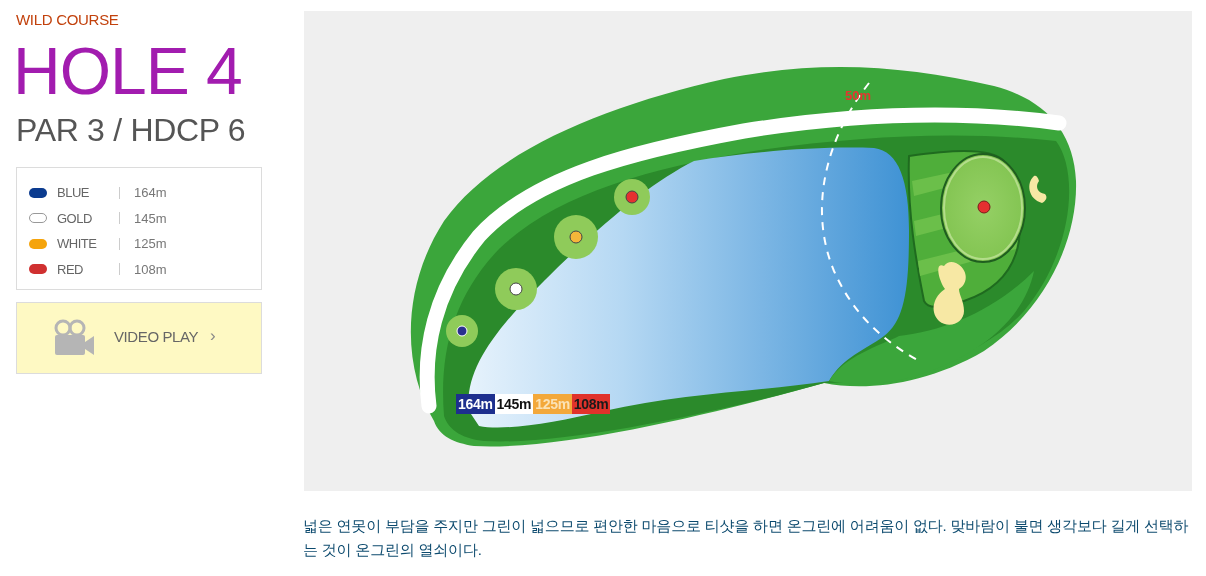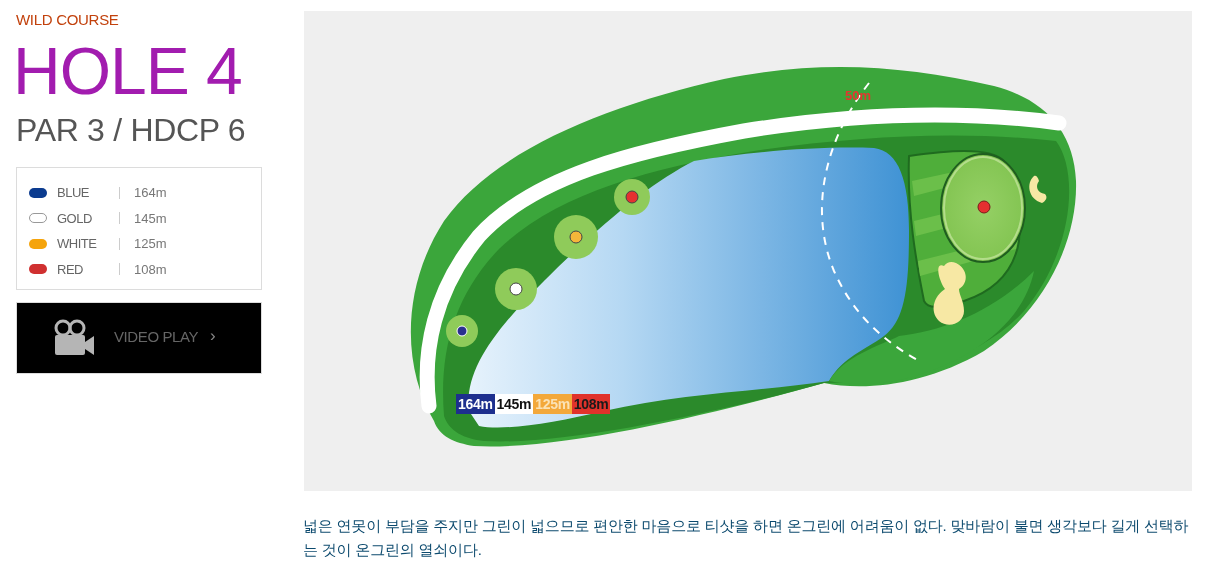--- a/index.html
+++ b/index.html
@@ -12,21 +12,21 @@
   .par-line { position: absolute; left: 0; top: 112px; font-size: 32px; line-height: 36px; color: #555; white-space: nowrap; letter-spacing: -0.3px; }
 
   .legend { position: absolute; left: 0; top: 167px; width: 246px; height: 123px; border: 1px solid #dcdcdc; background: #fff; padding: 12px 0 0 12px; }
   .legend-row { display: flex; align-items: center; height: 25.5px; font-size: 13px; color: #666; }
   .swatch { width: 18px; height: 10px; border-radius: 5px; margin-right: 10px; flex: 0 0 auto; }
   .swatch.white { border: 1px solid #999; background: #fff; }
   .tee-name { width: 62px; letter-spacing: -0.5px; }
   .sep { width: 1px; height: 12px; background: #ccc; margin-right: 14px; }
   .tee-dist { color: #777; }
 
-  .video-btn { position: absolute; left: 0; top: 302px; width: 246px; height: 72px; border: 1px solid #dcdcdc; background: #000000; display: flex; align-items: center; cursor: pointer; }
+  .video-btn { position: absolute; left: 0; top: 302px; width: 246px; height: 72px; border: 1px solid #dcdcdc; background: #fef9c3; display: flex; align-items: center; cursor: pointer; }
   .video-btn .cam { position: absolute; left: 36px; top: 16px; }
   .video-btn .label { position: absolute; left: 97px; top: 25px; font-size: 15px; color: #666; letter-spacing: -0.4px; }
   .video-btn .chev { position: absolute; left: 193px; top: 23px; font-size: 17px; color: #888; }
 
   .map-panel { position: absolute; left: 304px; top: 11px; width: 888px; height: 480px; background: #efefef; overflow: hidden; padding-left: 25px; }
   .map-panel svg { position: absolute; left: 0; top: 0; }
 
   .dist-labels { position: absolute; left: 152px; top: 383px; display: flex; height: 20px; font-weight: bold; font-size: 14px; line-height: 20px; }
   .dist-labels span { padding: 0 2px; letter-spacing: -0.3px; }
   .d-blue { background: #1d2f8e; color: #fff; }

